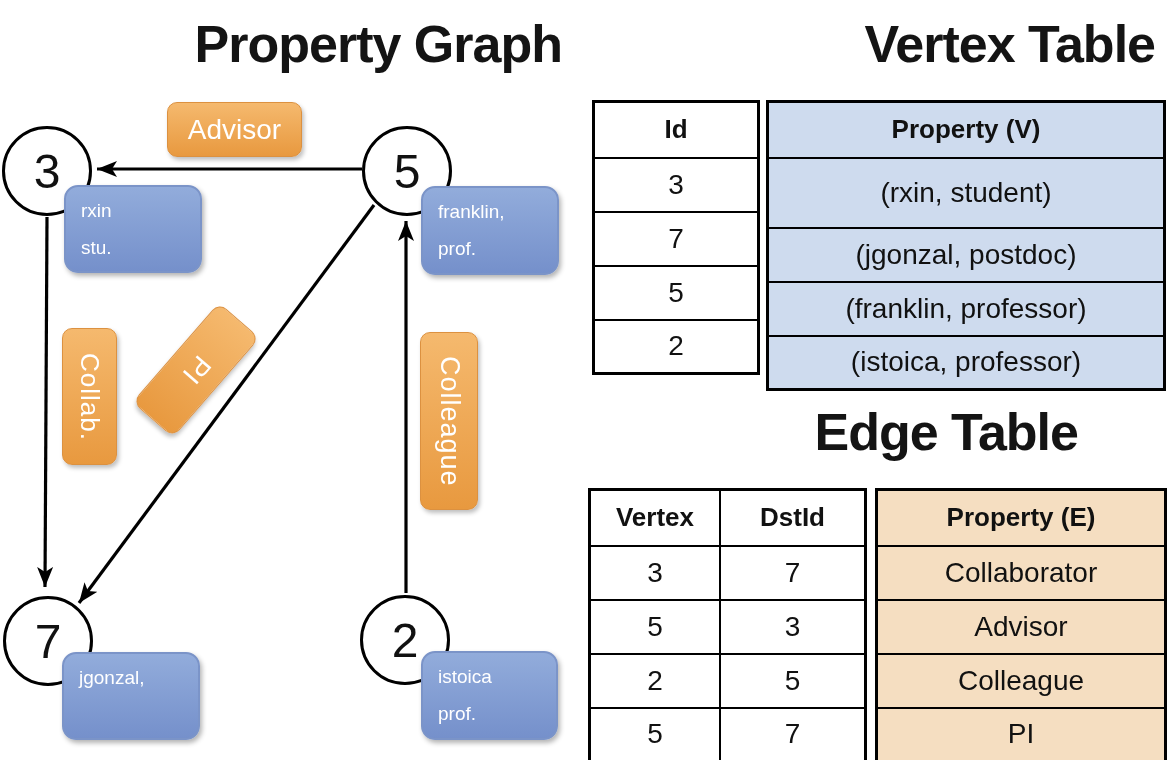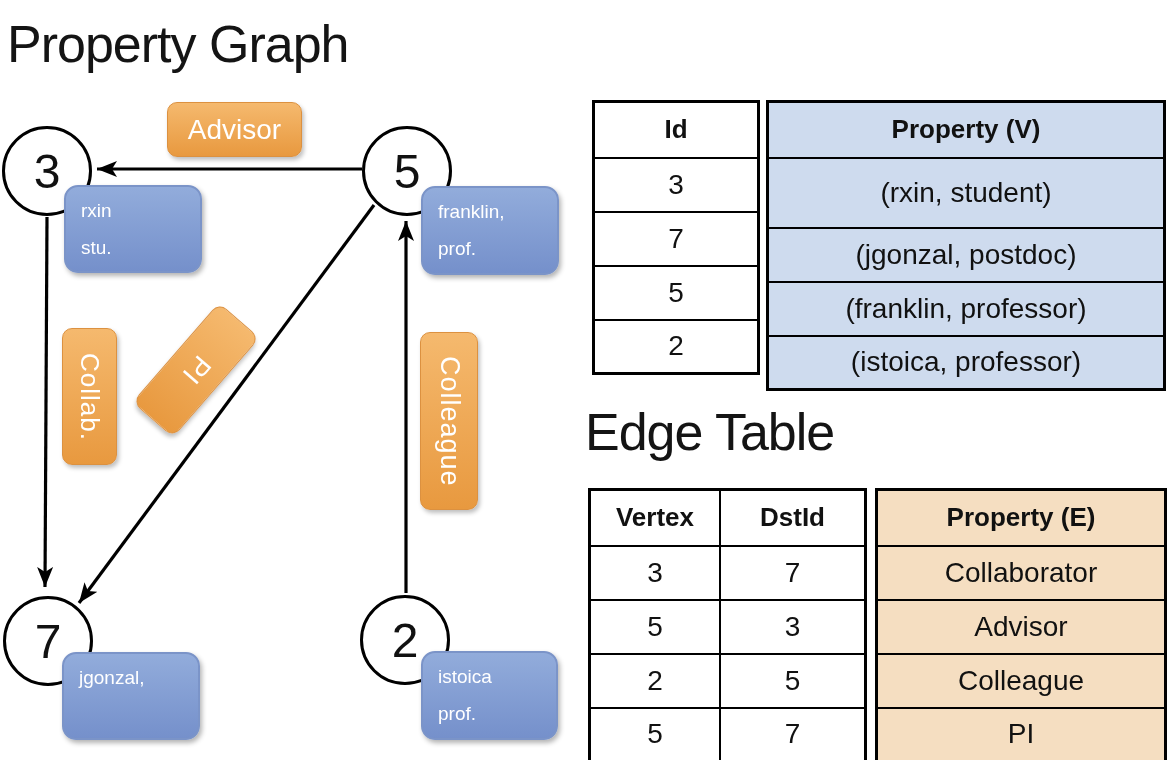--- a/index.html
+++ b/index.html
@@ -6,22 +6,22 @@
     --orange-light:#F5B96E; --orange-dark:#E8993F; --orange-border:#DC9140;
     --blue-light:#92ACDB; --blue-dark:#7590CB; --blue-border:#7B94C8;
     --vertex-fill:#CEDBEE; --edge-fill:#F5DEC1; --ink:#111111;
   }
   html,body{margin:0;padding:0;background:#fff;}
   .stage{
     position:relative;width:1170px;height:760px;overflow:hidden;background:#fff;
     font-family:"Liberation Sans",sans-serif;color:var(--ink);
   }
   .title{
-    position:absolute;text-align:left;font-size:52px;font-weight:400;
-    letter-spacing:-1px;color:#141414;white-space:nowrap;margin-left:7px;
+    position:absolute;text-align:right;font-size:52px;font-weight:700;
+    letter-spacing:-1px;color:#141414;white-space:nowrap;
   }
   
   svg.edges{position:absolute;left:0;top:0;}
   .node{
     position:absolute;width:90px;height:90px;box-sizing:border-box;
     border:3.5px solid #000;border-radius:50%;background:#fff;
     display:flex;align-items:center;justify-content:center;
     font-size:48px;font-weight:400;
   }
   .pill{
@@ -109,20 +109,21 @@
     <div>prof.</div>
   </div>
   <div class="vbox" style="left:62px;top:652px;width:138px;height:88px;">
     <div>jgonzal,</div>
   </div>
   <div class="vbox" style="left:421px;top:651px;width:137px;height:89px;">
     <div>istoica</div>
     <div>prof.</div>
   </div>
 
+  <div class="title" style="left:585px;top:14px;width:570px;">Vertex Table</div>
 
   <table class="t" style="left:592px;top:100px;width:168px;">
     <tbody>
         <tr style="height:56px;">
           <td class="hdr">Id</td>
         </tr>
     <tr style="height:54px;">
           <td>3</td>
         </tr>
     <tr style="height:54px;">

